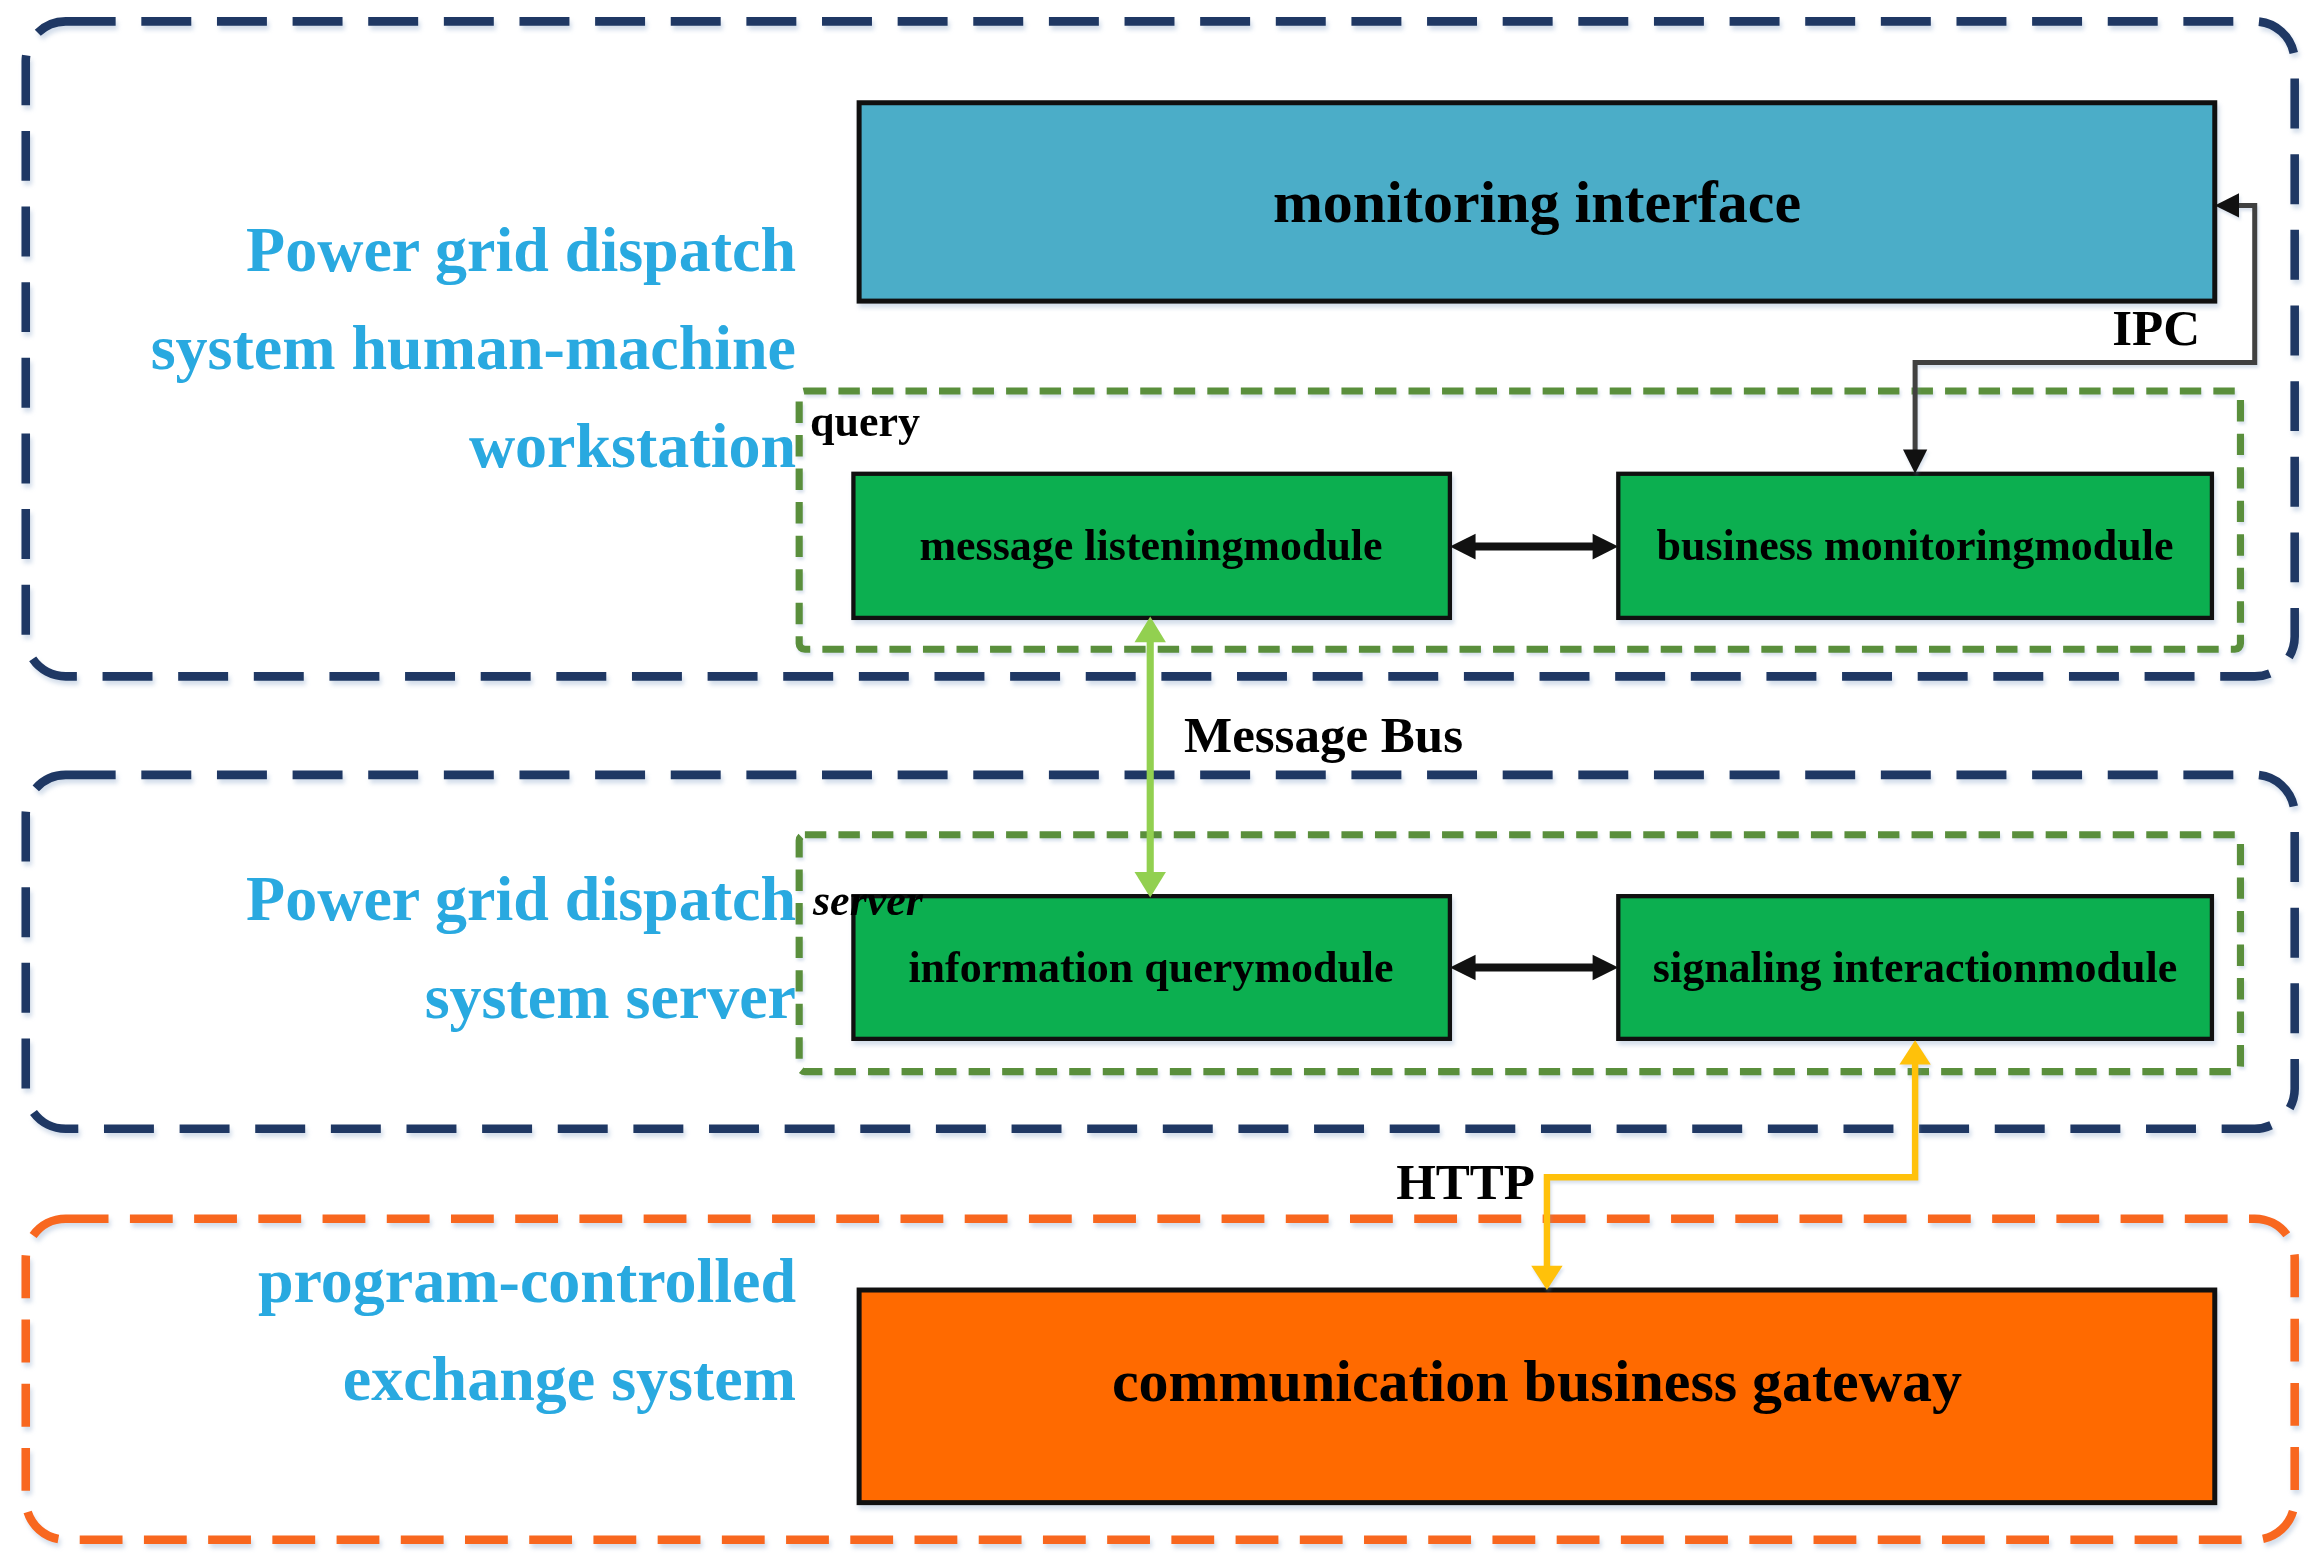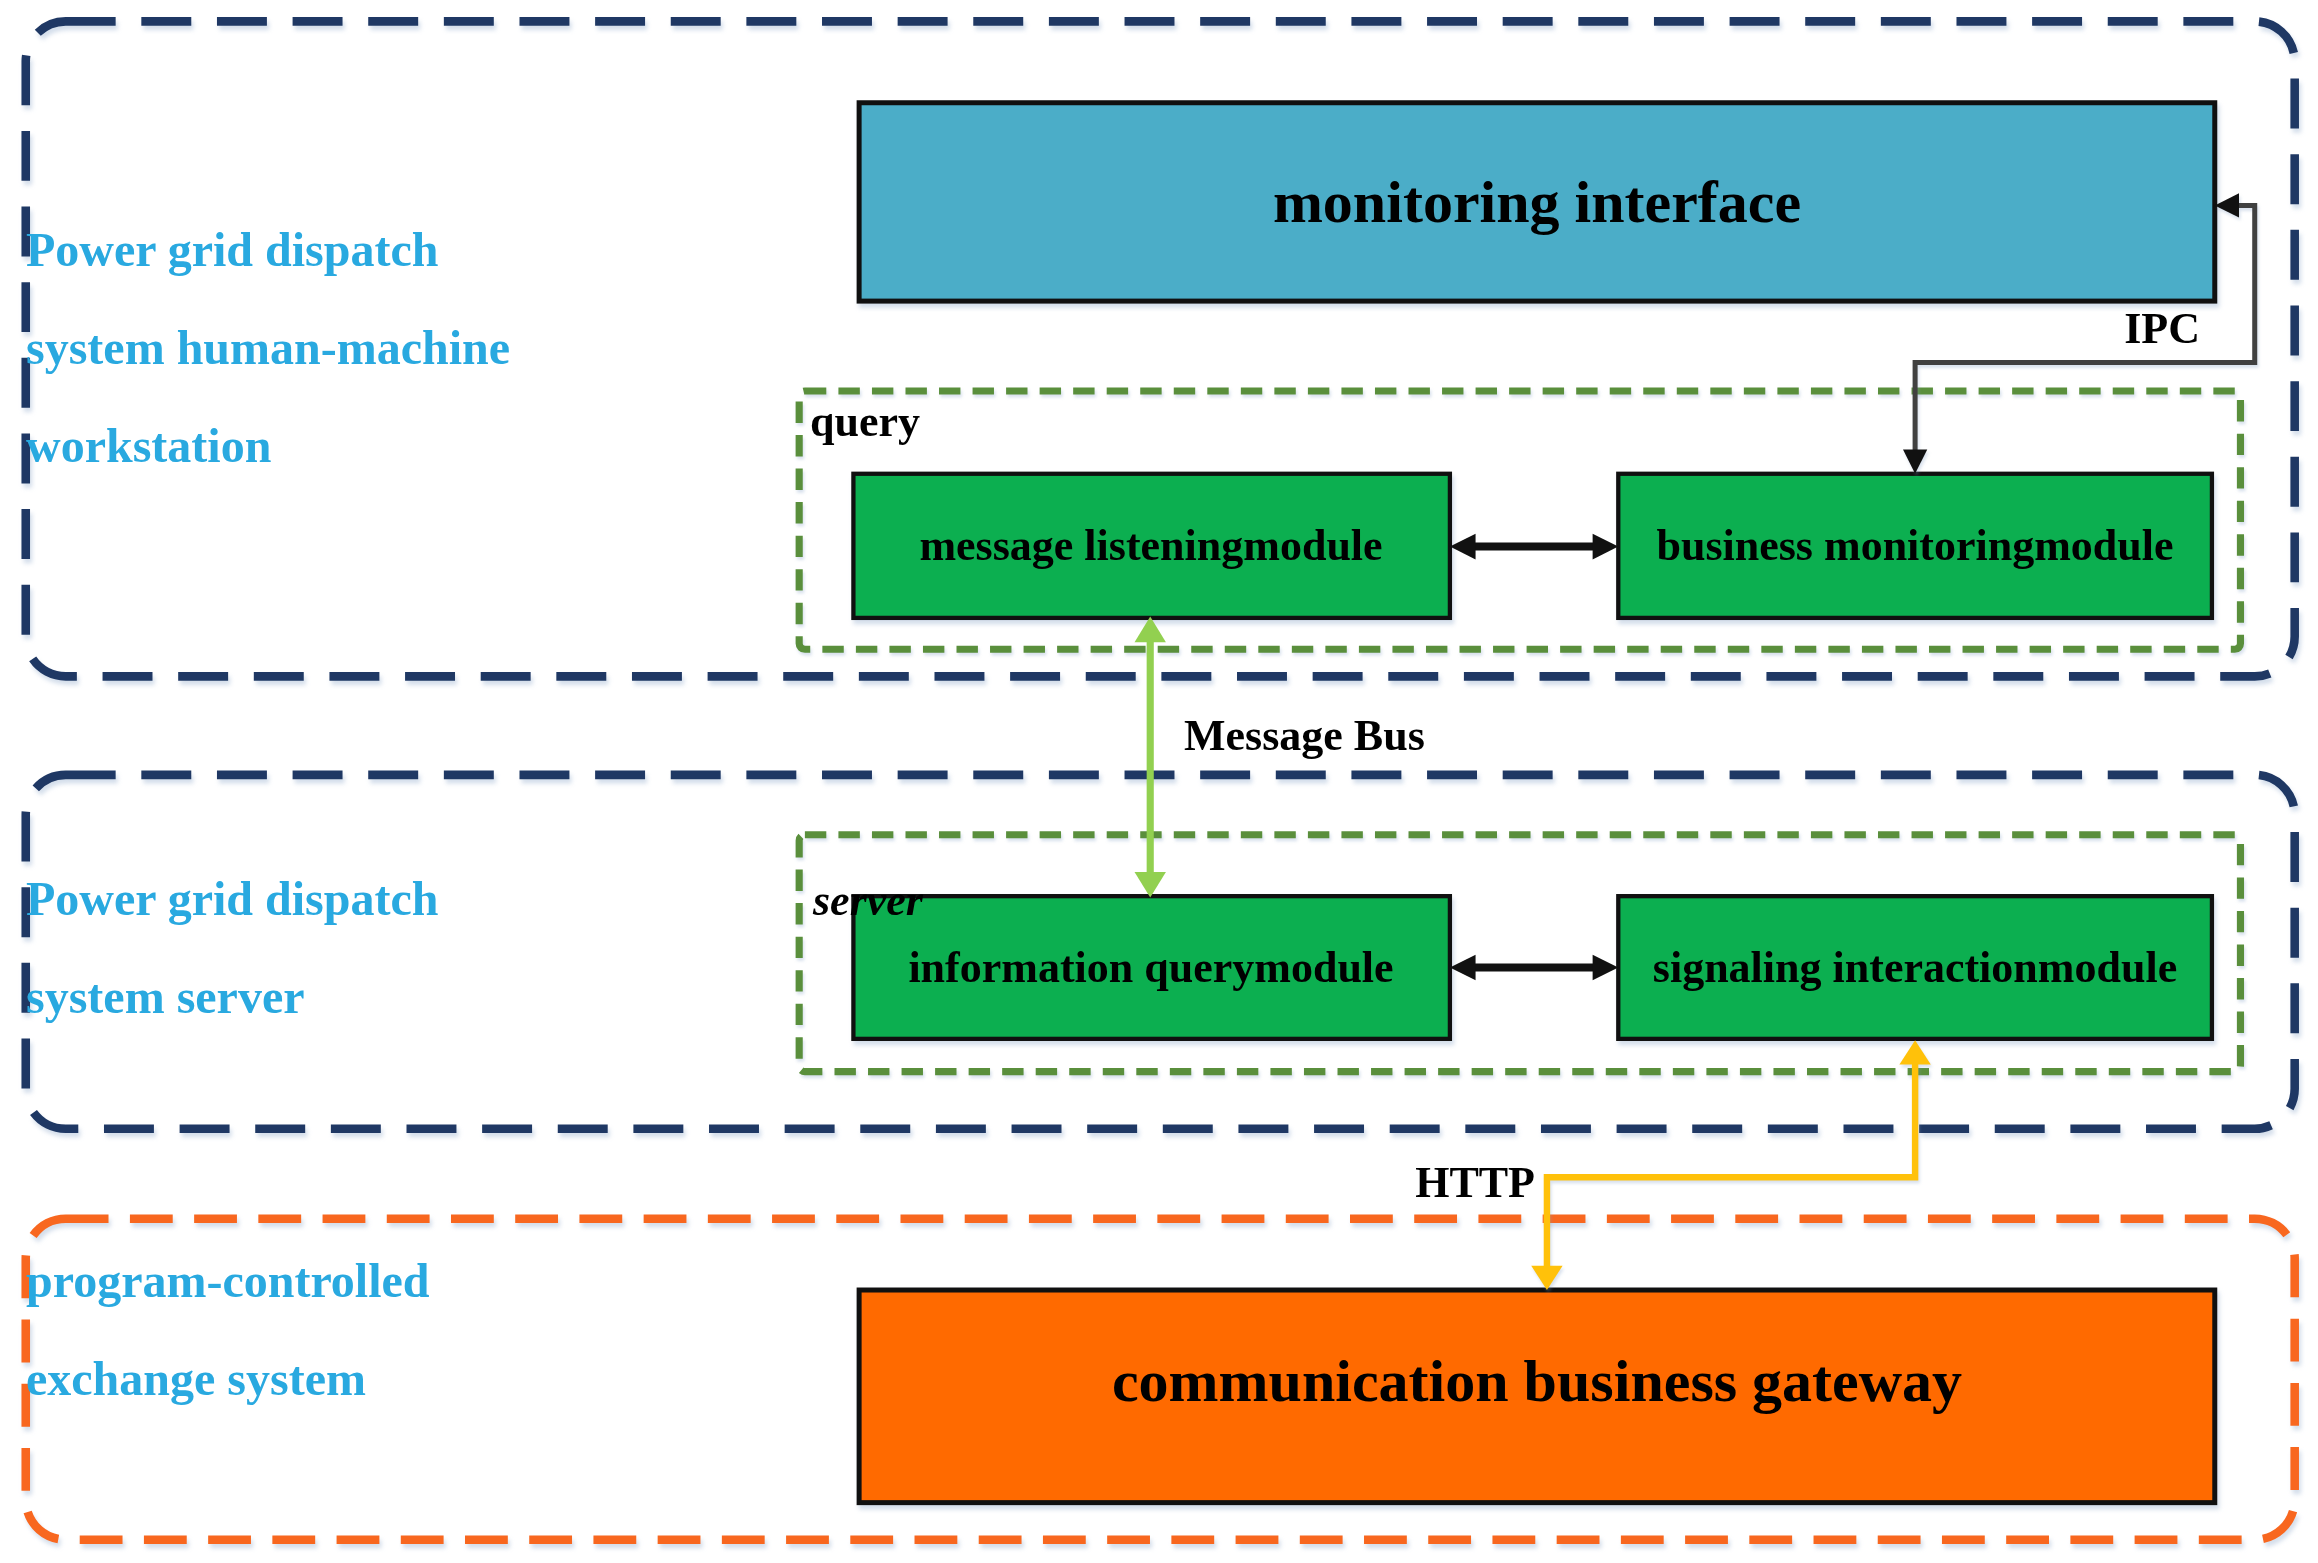--- a/index.html
+++ b/index.html
@@ -15,35 +15,35 @@
   .shl{filter:drop-shadow(2px 4px 2px rgba(125,155,195,0.30));}
   .txt{
     position:absolute;
     font-weight:700;
     color:#000;
     text-align:right;
     line-height:49px;
     white-space:nowrap;
   }
   .heading{
-    font-size:48px;
+    font-size:64px;
     line-height:98px;
-    text-align:left;
+    text-align:right;
     white-space:normal;
   }
   .nodelabel{
     display:flex;align-items:center;justify-content:center;
     font-size:60px;
   }
   .modlabel{
     display:flex;flex-direction:row;align-items:center;justify-content:center;
     font-size:44px;line-height:64px;
   }
   .grouptag{font-size:44px;text-align:left;}
-  .connlabel{font-size:44px;}
+  .connlabel{font-size:51px;}
   .line-block span{display:block;}
 </style>
 </head>
 <body>
 
 <div class="canvas">
 
   <svg width="2319" height="1564" viewBox="0 0 3250 2192">
 
     <rect class="sh" x="36" y="30" width="3180" height="918" rx="56" ry="56" fill="none" stroke-width="12" stroke-dasharray="70 36" stroke="#1F3864"></rect>

